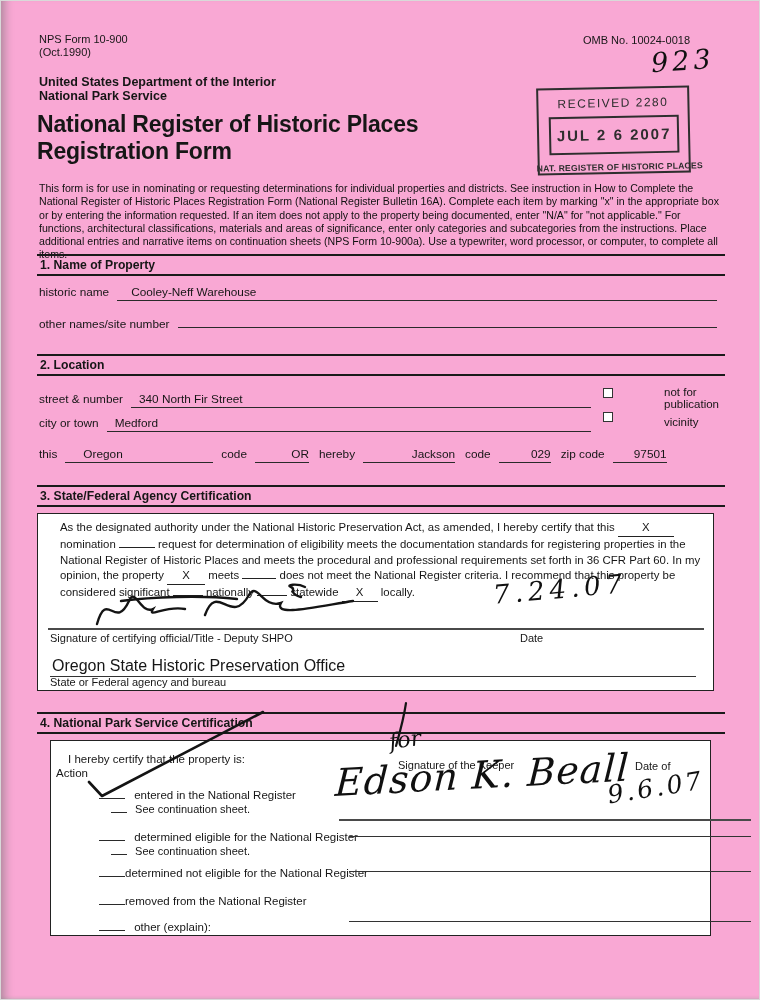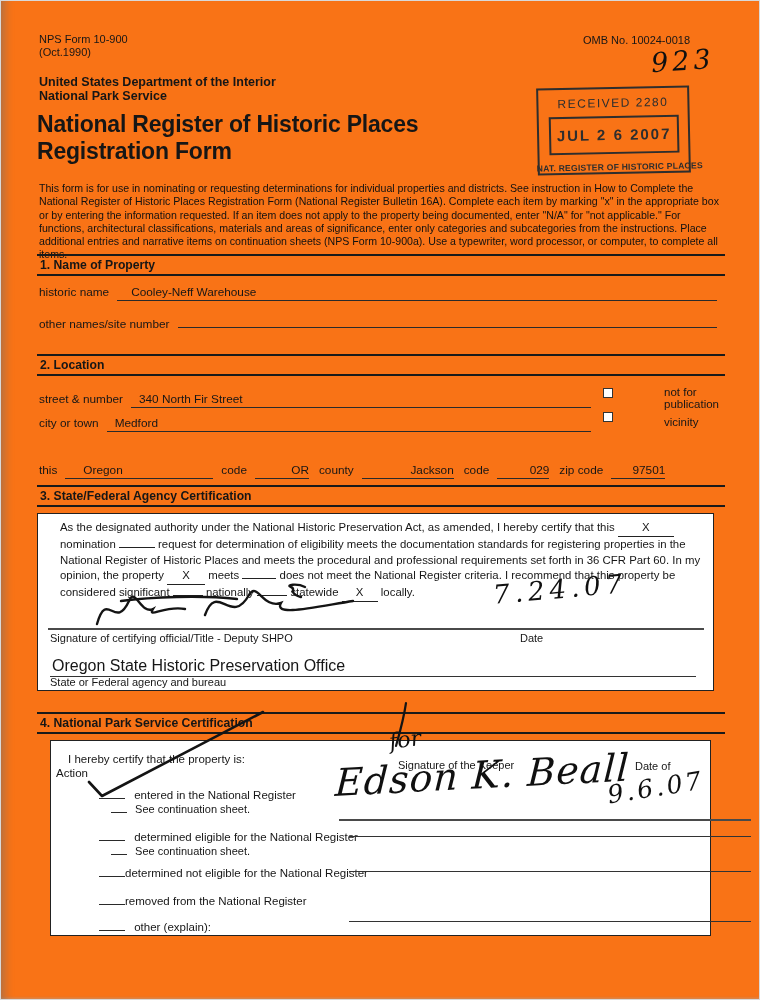--- a/index.html
+++ b/index.html
@@ -1,18 +1,18 @@
 <!DOCTYPE html>
 <html><head>
 <meta charset="utf-8">
 <style>
   * { margin:0; padding:0; box-sizing:border-box; }
   html,body { background:#fff; }
   .page {
-    position:relative; width:760px; height:1000px; background:#f97316;
+    position:relative; width:760px; height:1000px; background:#f9a8d4;
     font-family:"Liberation Sans", sans-serif; color:#161616; overflow:hidden;
     box-shadow: inset 11px 0 9px -7px rgba(110,110,110,.5), inset 0 -3px 3px -2px rgba(170,170,170,.5);
     border:1px solid #d9d9d9;
   }
   .abs { position:absolute; }
   .b { font-weight:bold; }
   .small { font-size:11px; }
   .doc-title { font-size:23px; font-weight:bold; line-height:27px; letter-spacing:-.2px; }
   .instr { font-size:10.6px; line-height:13.3px; text-align:left; color:#111; }
 
@@ -114,25 +114,25 @@
     <span class="checkwrap">
       <span class="checkbox"></span>
       <span class="cb-label">vicinity</span>
     </span>
   </div>
   <div class="frow" style="left:38px; top:446px; width:686px;">
     <span class="lbl">this</span>
     <span class="bk" style="width:148px; text-align:left; padding-left:18px;">Oregon</span>
     <span class="lbl" style="margin-left:8px;">code</span>
     <span class="bk" style="width:54px;">OR</span>
-    <span class="lbl" style="margin-left:10px;">county</span>
+    <span class="lbl" style="margin-left:10px;">hereby</span>
     <span class="bk" style="width:92px;">Jackson</span>
     <span class="lbl" style="margin-left:10px;">code</span>
     <span class="bk" style="width:52px;">029</span>
-    <span class="lbl" style="margin-left:10px;margin-top:16px;">zip code</span>
+    <span class="lbl" style="margin-left:10px;">zip code</span>
     <span class="bk" style="width:54px;">97501</span>
   </div>
 
   <div class="sec-head" style="top:484px;">
     <div class="ttl">3.  State/Federal Agency Certification</div>
   </div>
   <div class="cert-box" style="left:36px; top:512px; width:677px; height:178px;">
     <div class="cert-par" style="left:10px; top:6px; width:658px;margin-left:12px;">
       <span>As the designated authority under the National Historic Preservation Act, as amended, I hereby certify that this</span>
       <span class="mk" style="width:56px;">X</span>

